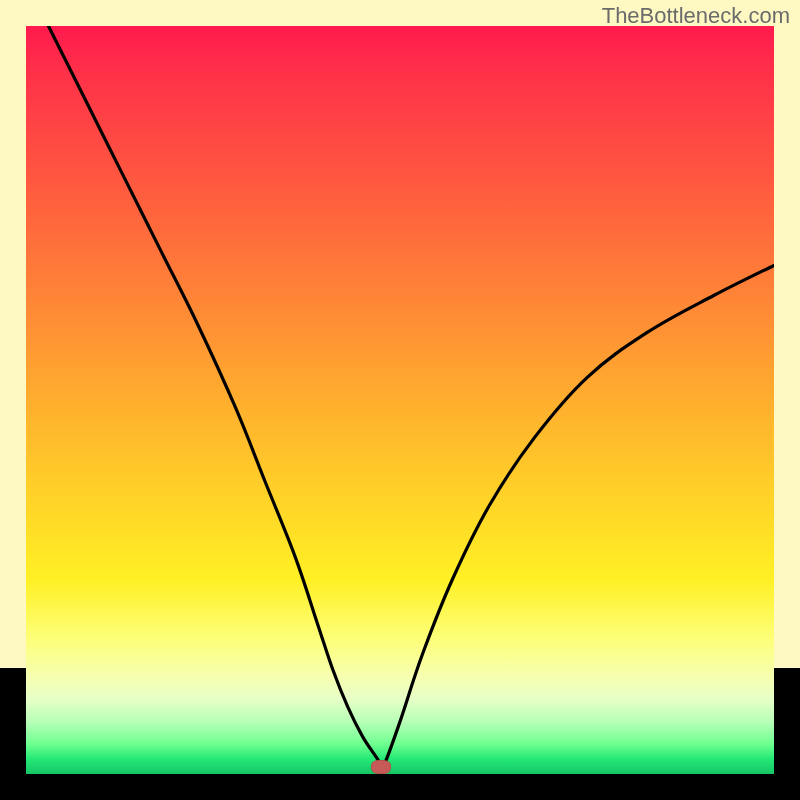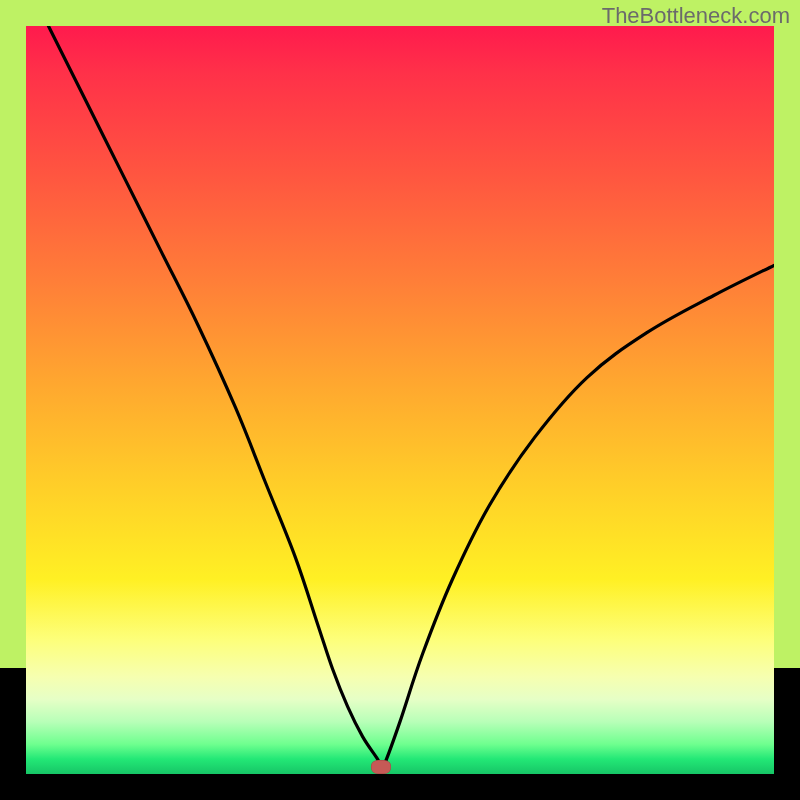--- a/index.html
+++ b/index.html
@@ -8,21 +8,21 @@
     width: 800px;
     height: 800px;
     background: #000;
     overflow: hidden;
     font-family: Arial, Helvetica, sans-serif;
   }
   .frame {
     position: relative;
     width: 800px;
     height: 668px;
-    background: #bef264;
+    background: #fef9c3;
   }
   .plot-area {
     position: absolute;
     left: 26px;
     top: 26px;
     width: 748px;
     height: 748px;
     
     background: linear-gradient(
       to bottom,

